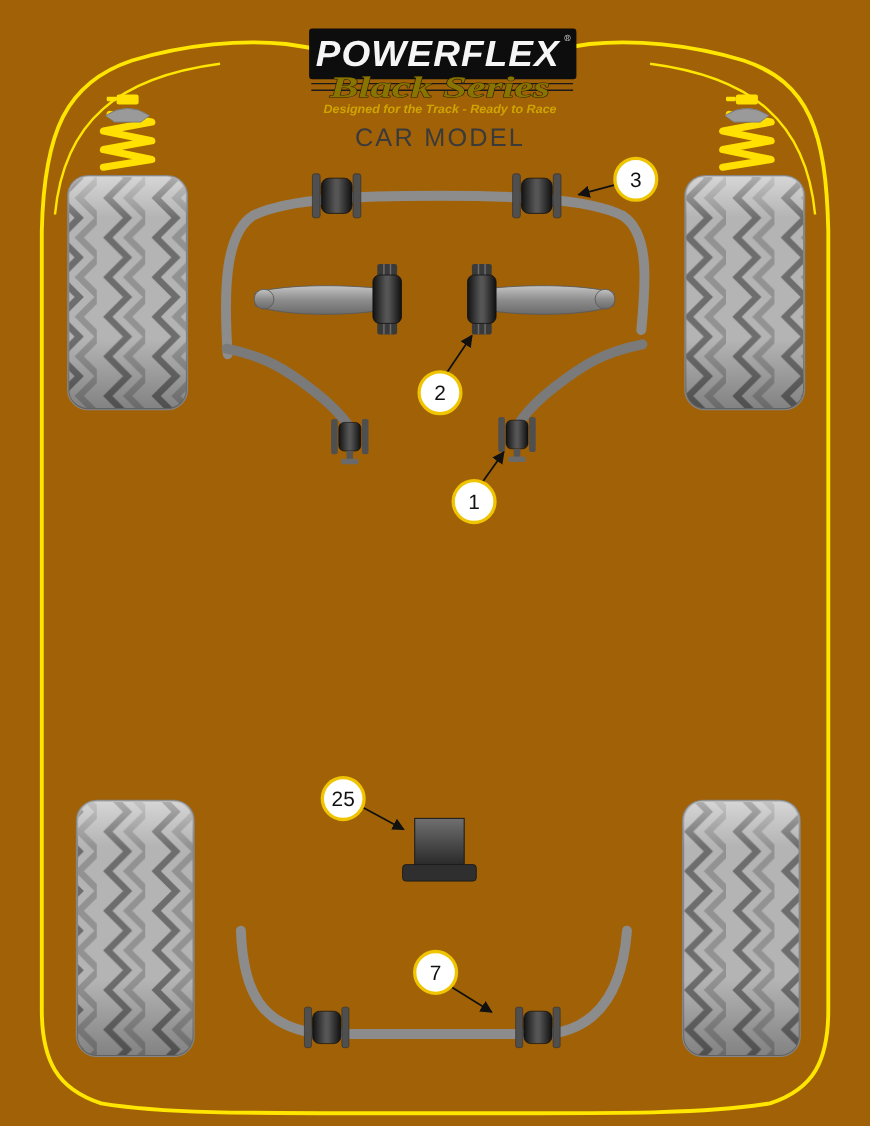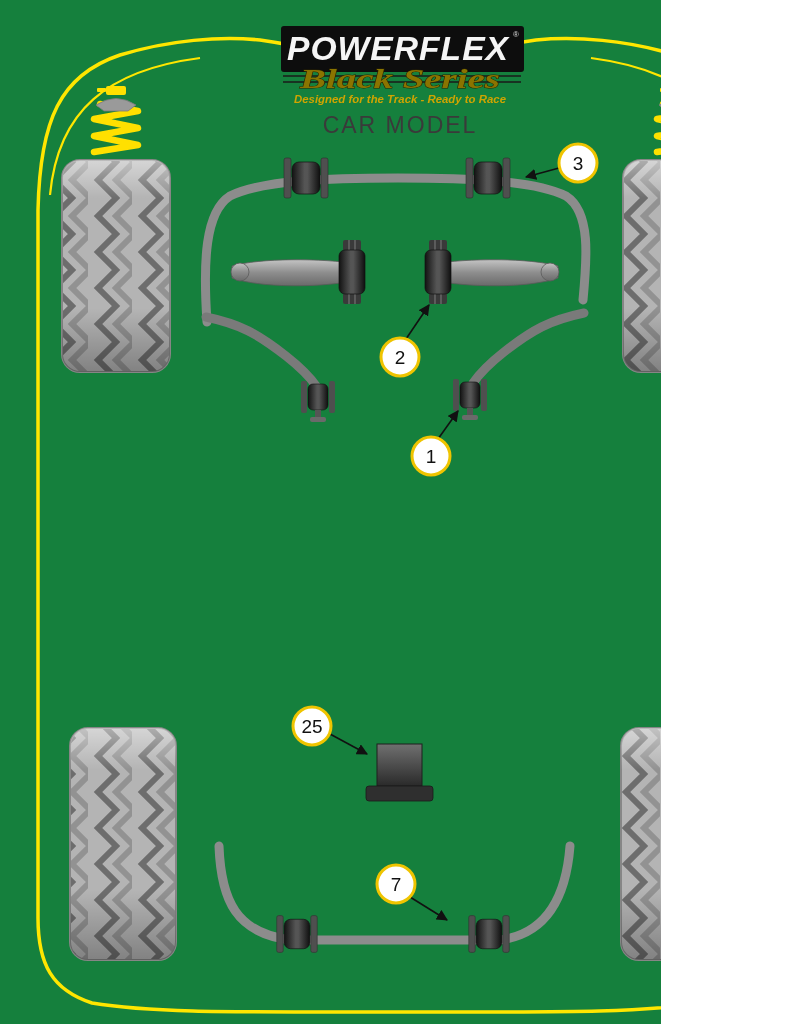--- a/index.html
+++ b/index.html
@@ -1,16 +1,16 @@
 <!DOCTYPE html>
 <html><head>
 <meta charset="utf-8">
 <style>
   html,body{margin:0;padding:0;background:#ffffff;}
-  .page{position:relative;width:661px;height:1024px;background:#15803d;overflow:hidden;
+  .page{position:relative;width:791px;height:1024px;background:#a16207;overflow:hidden;
         font-family:"Liberation Sans",sans-serif;}
   svg{position:absolute;left:0;top:0;}
   .t-brand{font-family:"Liberation Sans",sans-serif;font-style:italic;font-weight:700;
            font-size:33px;letter-spacing:1px;}
   .t-reg{font-family:"Liberation Sans",sans-serif;font-size:8px;}
   .t-series{font-family:"Liberation Serif",serif;font-style:italic;font-weight:700;font-size:27px;
             paint-order:stroke;stroke:#2b2300;stroke-width:0.9px;}
   .t-tagline{font-family:"Liberation Sans",sans-serif;font-style:italic;font-weight:700;font-size:11px;}
   .t-title{font-family:"Liberation Sans",sans-serif;font-weight:400;font-size:23px;letter-spacing:2px;}
   .t-callout{font-family:"Liberation Sans",sans-serif;font-weight:400;font-size:19px;}

